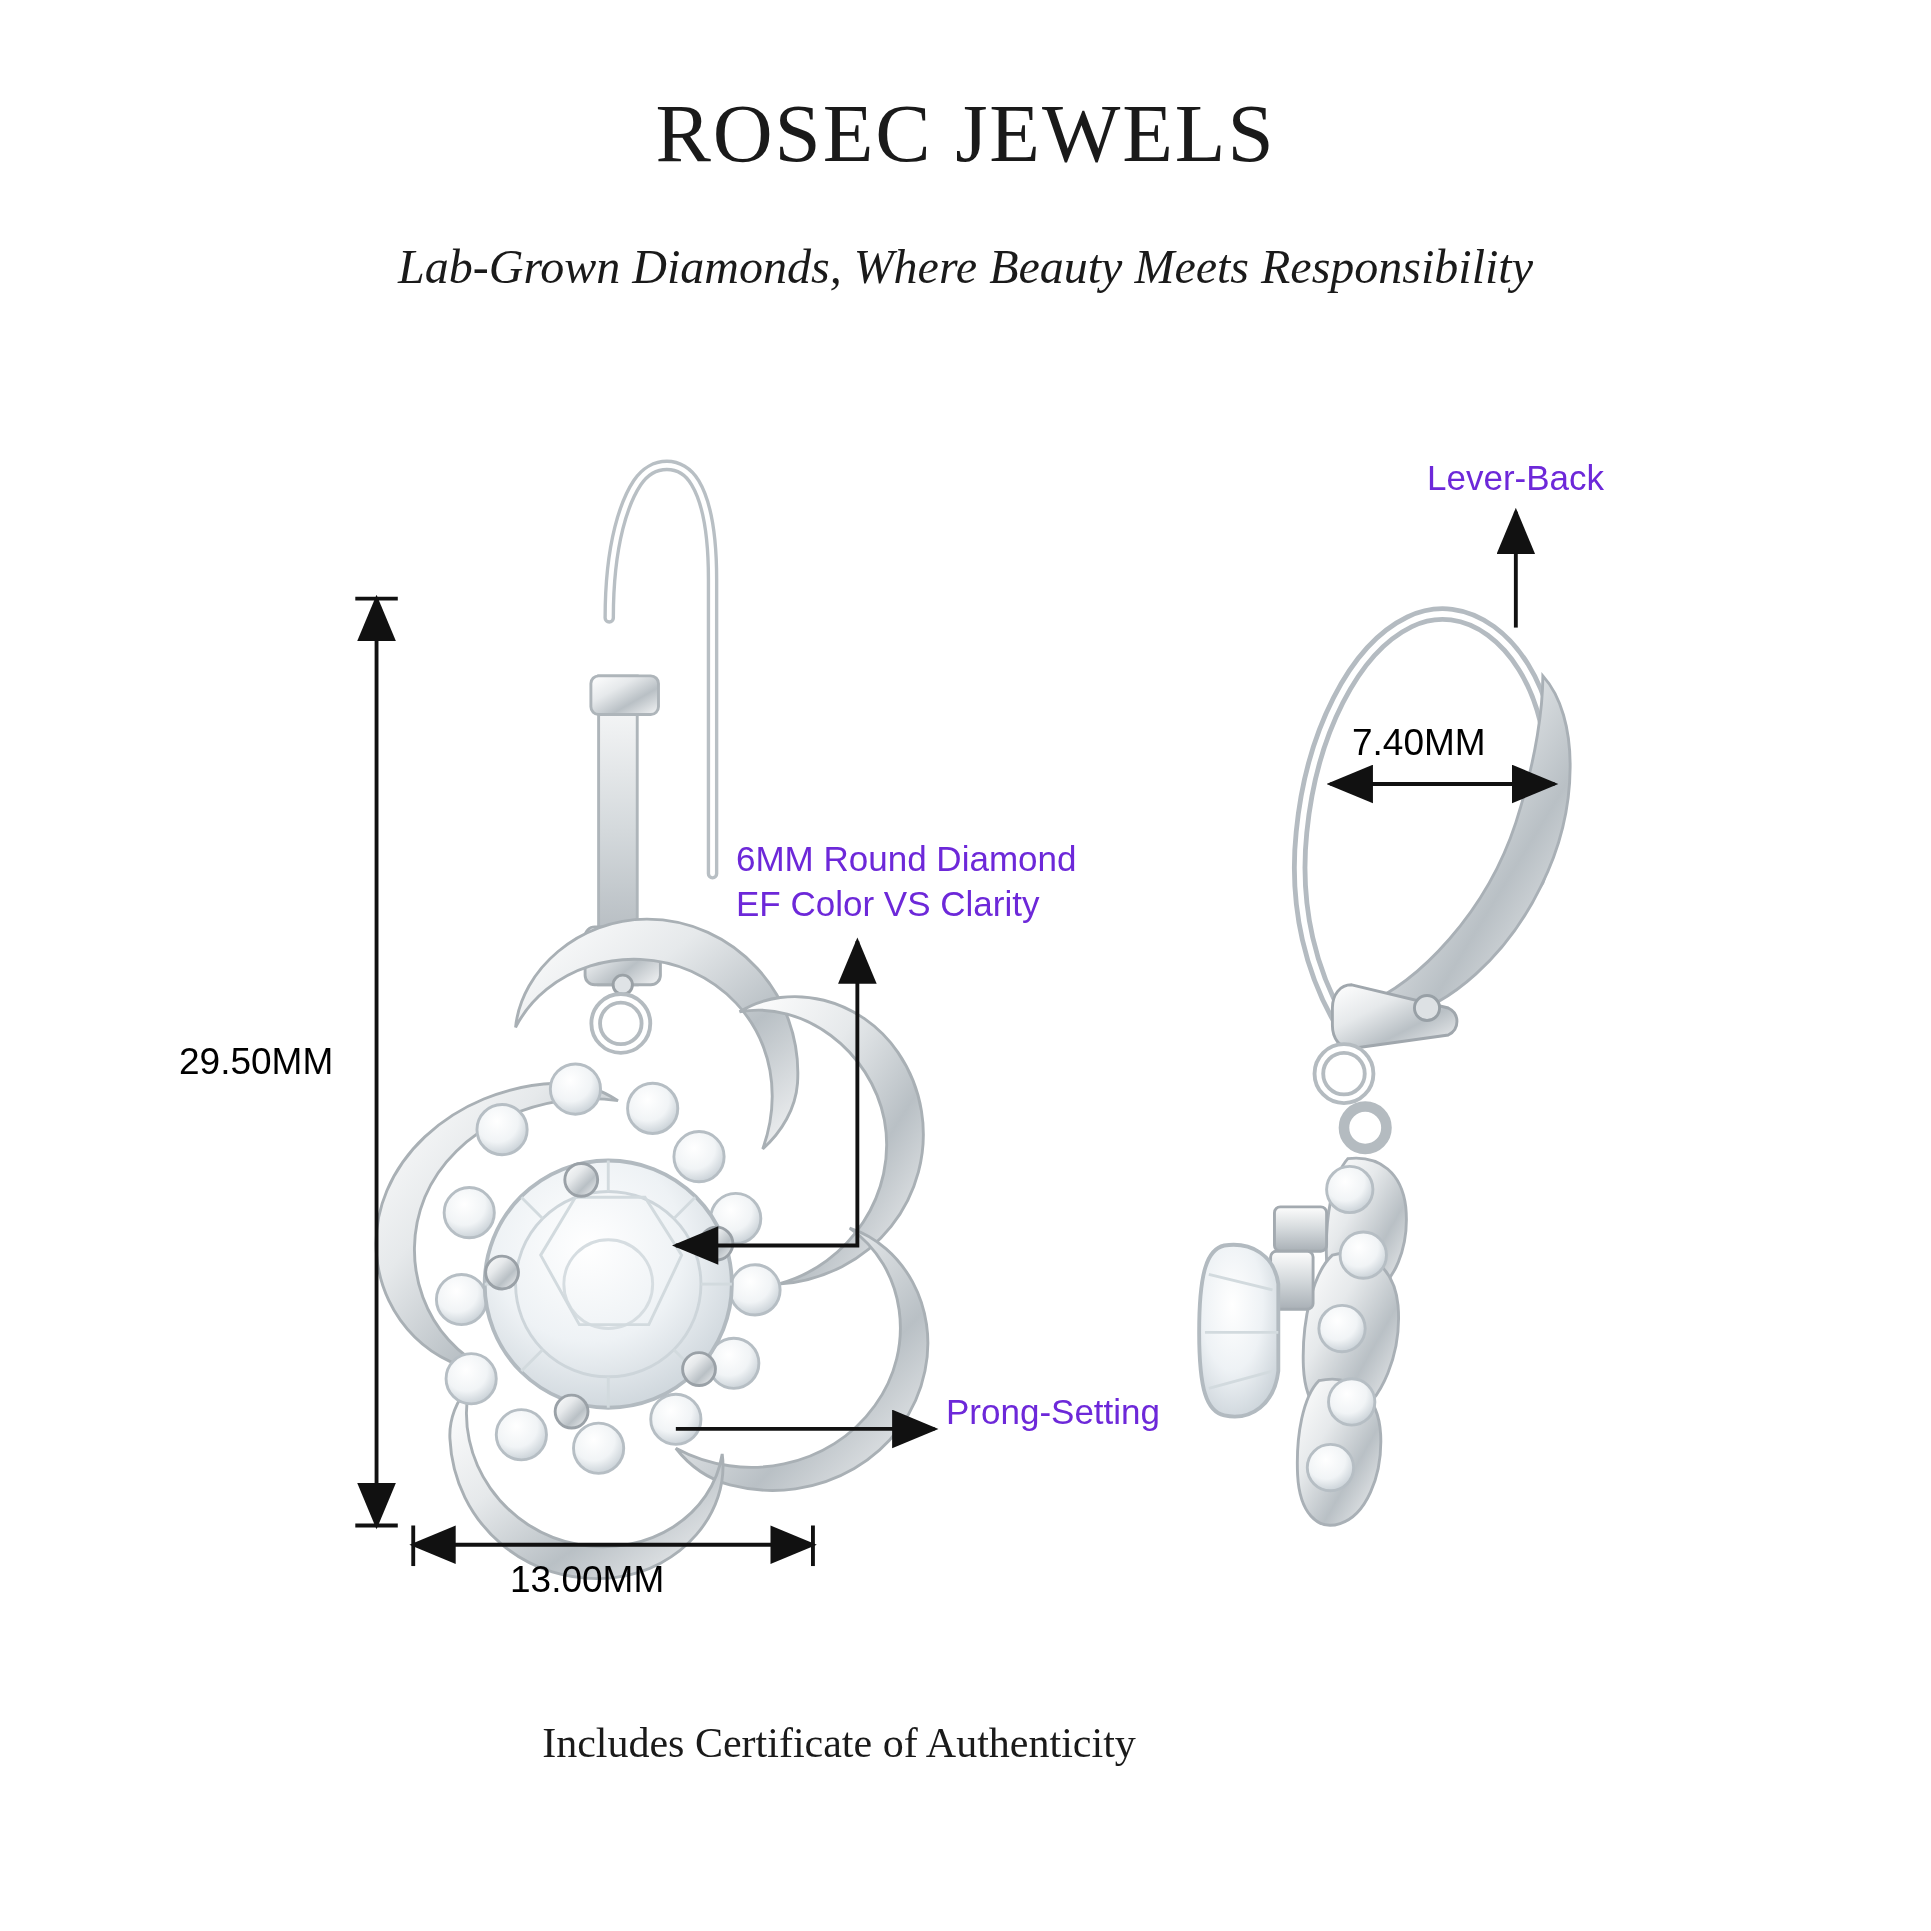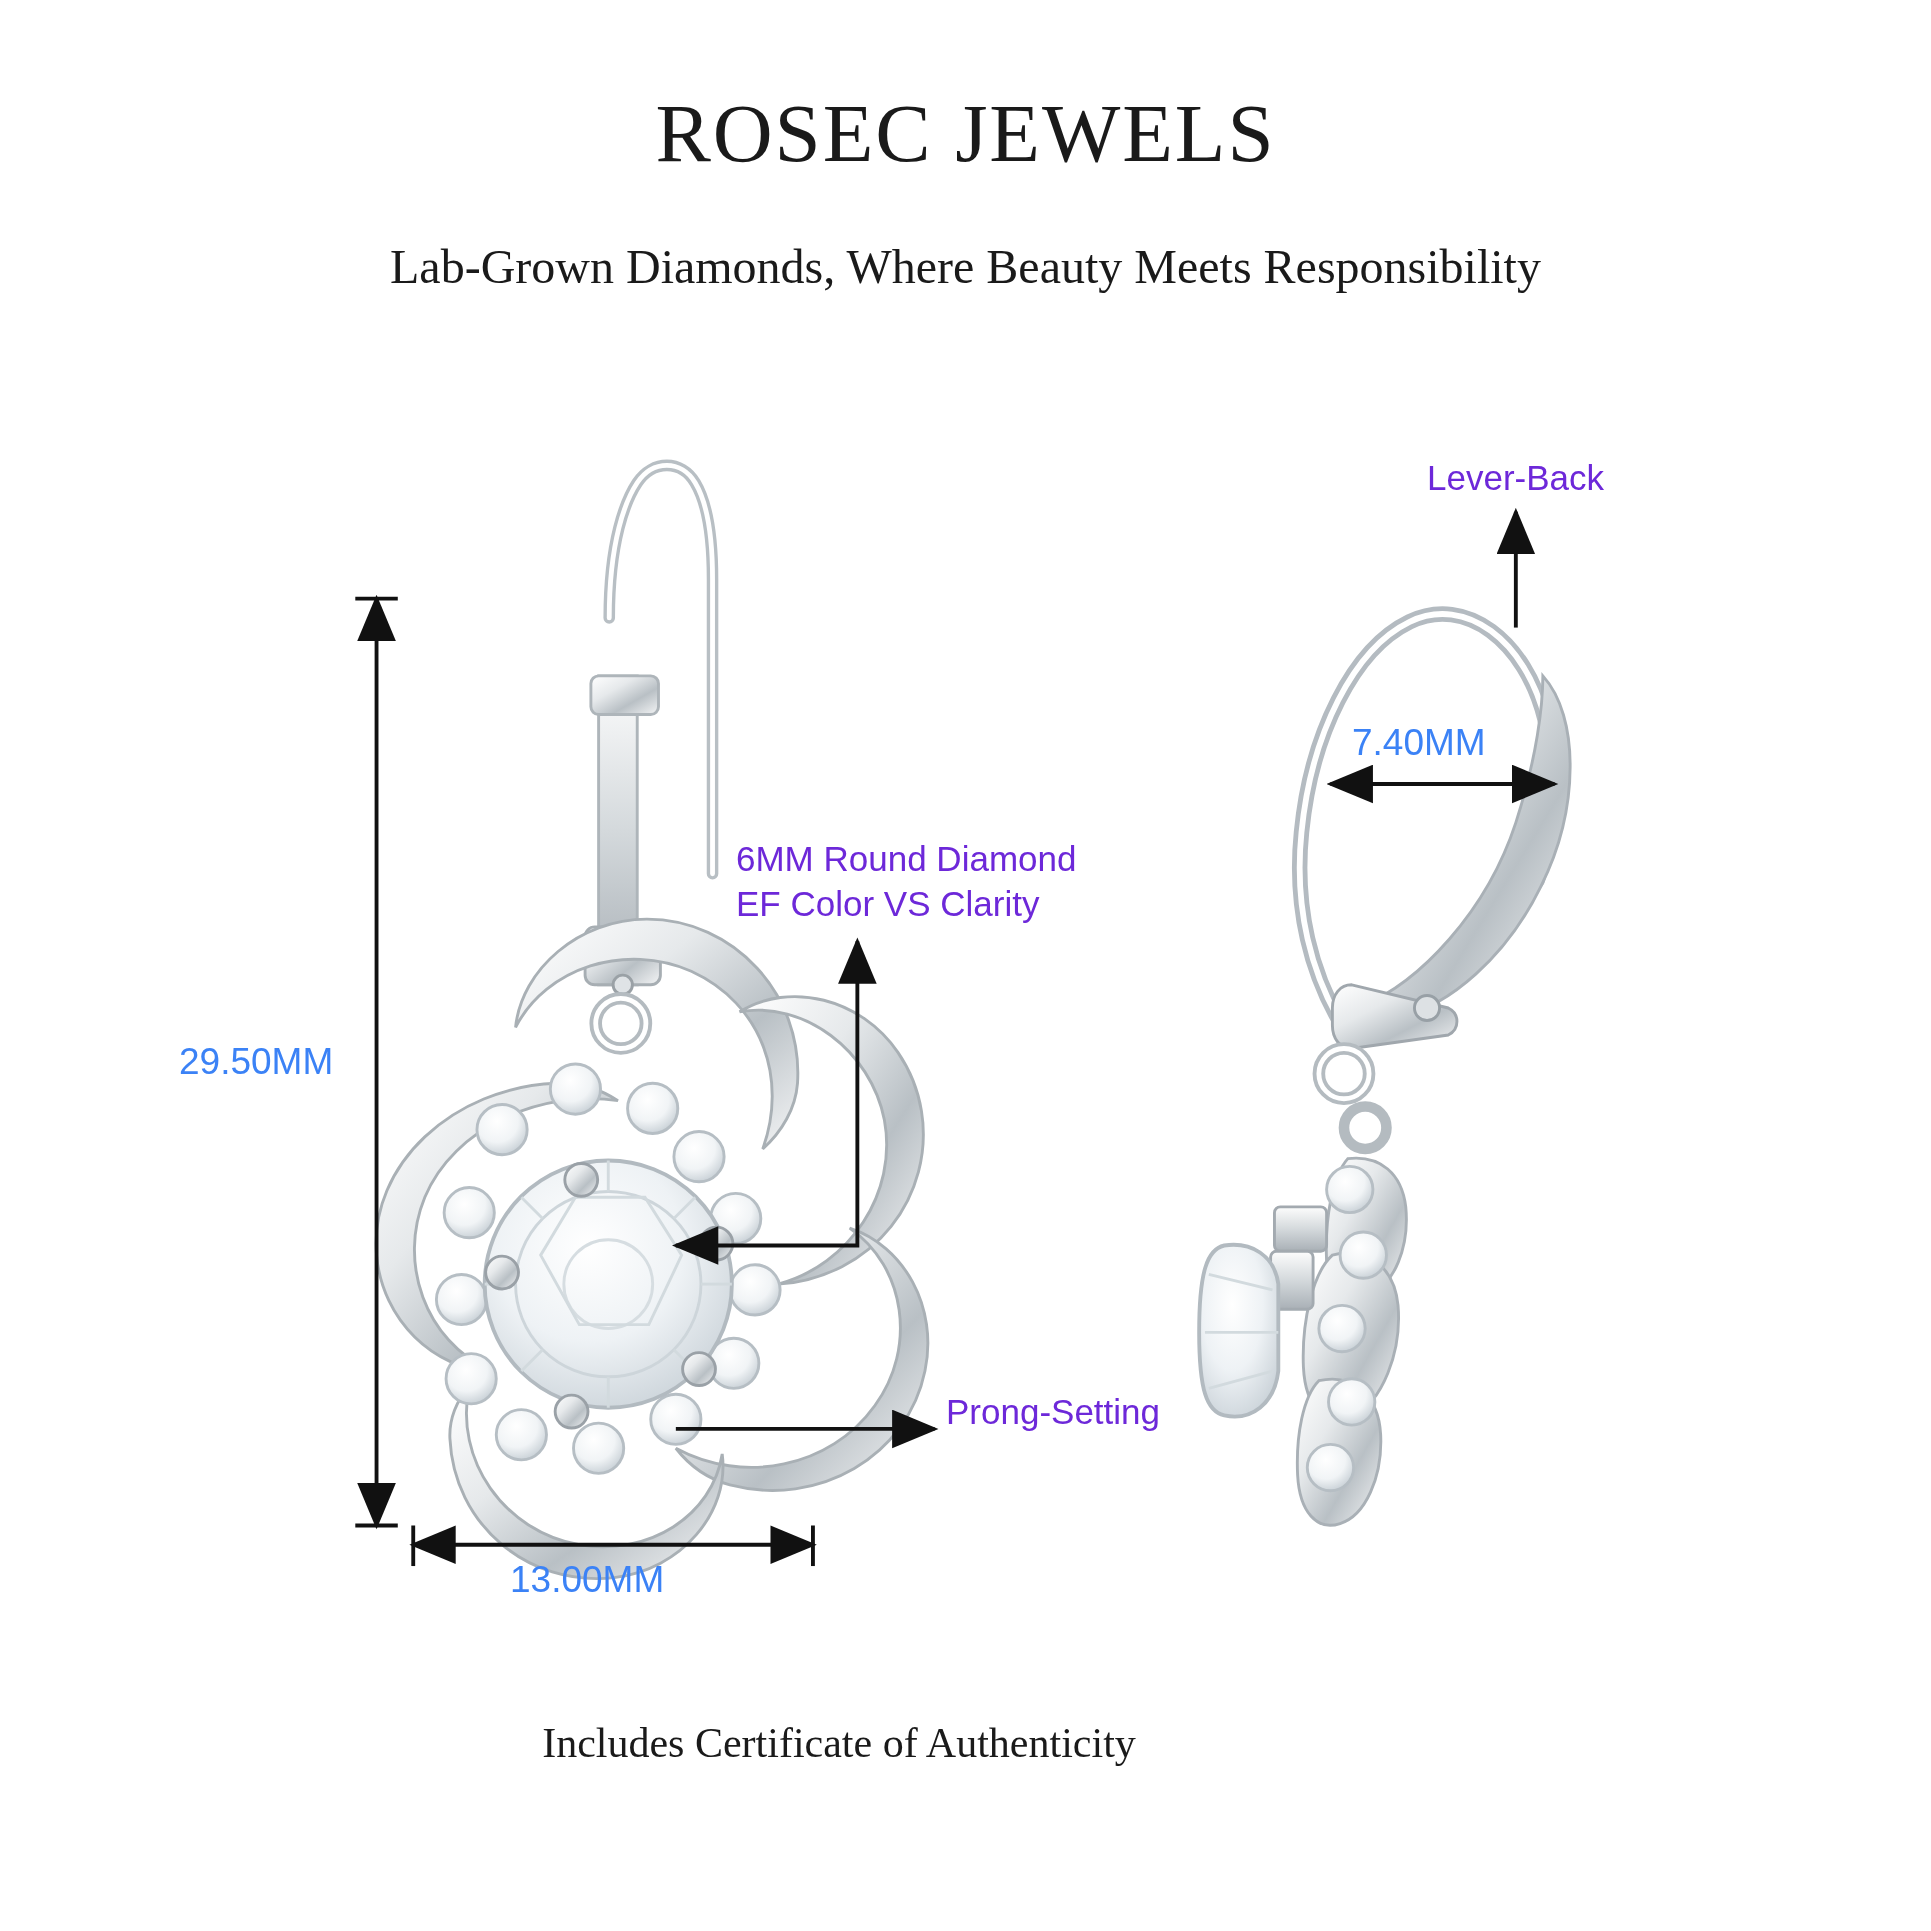--- a/index.html
+++ b/index.html
@@ -36,20 +36,21 @@
   .brand-tagline {
     position: absolute;
     top: 239px;
     left: 0;
     width: 1931px;
     text-align: center;
     font-family: "Liberation Serif", serif;
     font-size: 48px;
     color: #1a1a1a;
     font-weight: 400;
+    font-style: italic;
   }
   .footer-note {
     position: absolute;
     top: 1719px;
     left: 0;
     width: 1678px;
     text-align: center;
     font-family: "Liberation Serif", serif;
     font-size: 42px;
     color: #1a1a1a;
@@ -60,21 +61,21 @@
     font-family: "Liberation Sans", sans-serif;
     font-size: 35px;
     color: #6d28d9;
     line-height: 1.28;
     white-space: pre-line;
   }
   .dim-label {
     position: absolute;
     font-family: "Liberation Sans", sans-serif;
     font-size: 37px;
-    color: #3b82f6;
+    color: #000000;
   }
   svg.overlay {
     position: absolute;
     left: 0;
     top: 0;
     width: 1931px;
     height: 1931px;
     pointer-events: none;
   }
 </style>

